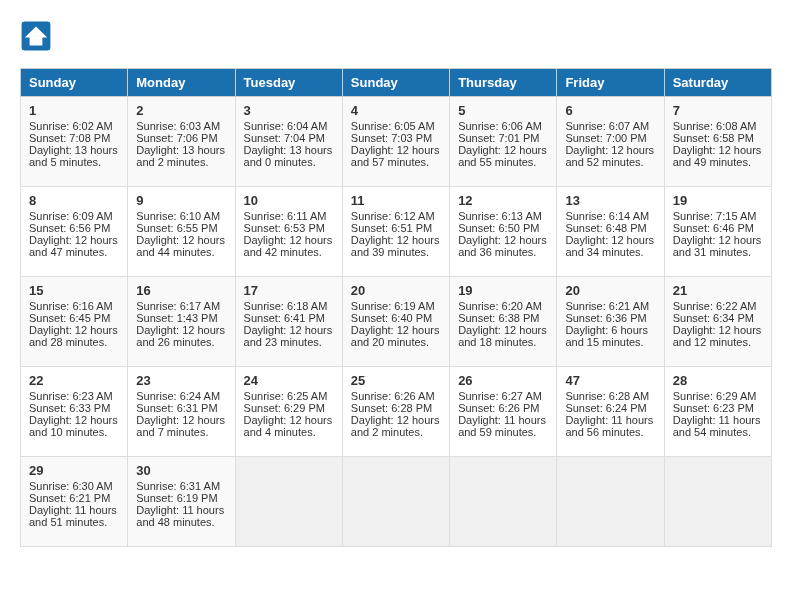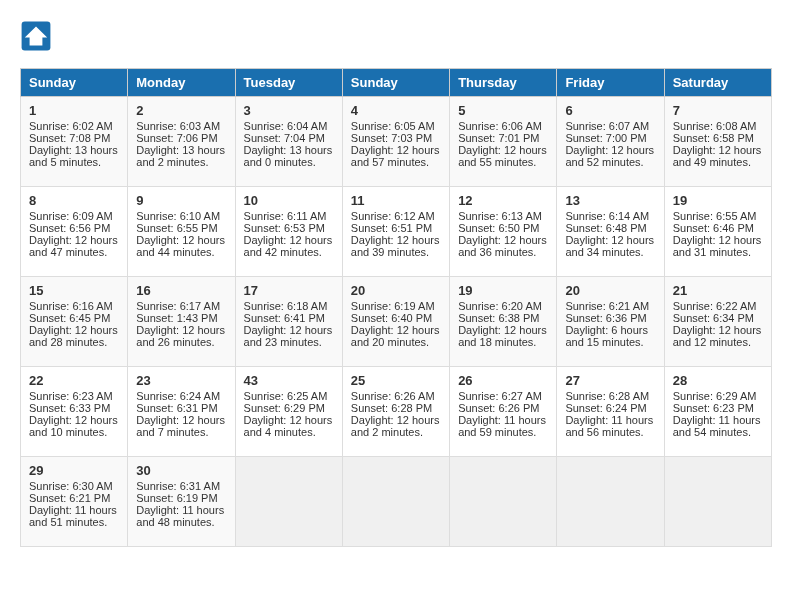--- a/index.html
+++ b/index.html
@@ -192,21 +192,21 @@
           <div>Daylight: 12 hours and 36 minutes.</div>
         </td>
         <td>
           <span class="day-num">13</span>
           <div>Sunrise: 6:14 AM</div>
           <div>Sunset: 6:48 PM</div>
           <div>Daylight: 12 hours and 34 minutes.</div>
         </td>
         <td>
           <span class="day-num">19</span>
-          <div>Sunrise: 6:55 AM</div>
+          <div>Sunrise: 7:15 AM</div>
           <div>Sunset: 6:46 PM</div>
           <div>Daylight: 12 hours and 31 minutes.</div>
         </td>
       </tr>
       <tr>
         <td>
           <span class="day-num">15</span>
           <div>Sunrise: 6:16 AM</div>
           <div>Sunset: 6:45 PM</div>
           <div>Daylight: 12 hours and 28 minutes.</div>
@@ -255,39 +255,39 @@
           <div>Sunset: 6:33 PM</div>
           <div>Daylight: 12 hours and 10 minutes.</div>
         </td>
         <td>
           <span class="day-num">23</span>
           <div>Sunrise: 6:24 AM</div>
           <div>Sunset: 6:31 PM</div>
           <div>Daylight: 12 hours and 7 minutes.</div>
         </td>
         <td>
-          <span class="day-num">43</span>
+          <span class="day-num">24</span>
           <div>Sunrise: 6:25 AM</div>
           <div>Sunset: 6:29 PM</div>
           <div>Daylight: 12 hours and 4 minutes.</div>
         </td>
         <td>
           <span class="day-num">25</span>
           <div>Sunrise: 6:26 AM</div>
           <div>Sunset: 6:28 PM</div>
           <div>Daylight: 12 hours and 2 minutes.</div>
         </td>
         <td>
           <span class="day-num">26</span>
           <div>Sunrise: 6:27 AM</div>
           <div>Sunset: 6:26 PM</div>
           <div>Daylight: 11 hours and 59 minutes.</div>
         </td>
         <td>
-          <span class="day-num">27</span>
+          <span class="day-num">47</span>
           <div>Sunrise: 6:28 AM</div>
           <div>Sunset: 6:24 PM</div>
           <div>Daylight: 11 hours and 56 minutes.</div>
         </td>
         <td>
           <span class="day-num">28</span>
           <div>Sunrise: 6:29 AM</div>
           <div>Sunset: 6:23 PM</div>
           <div>Daylight: 11 hours and 54 minutes.</div>
         </td>

